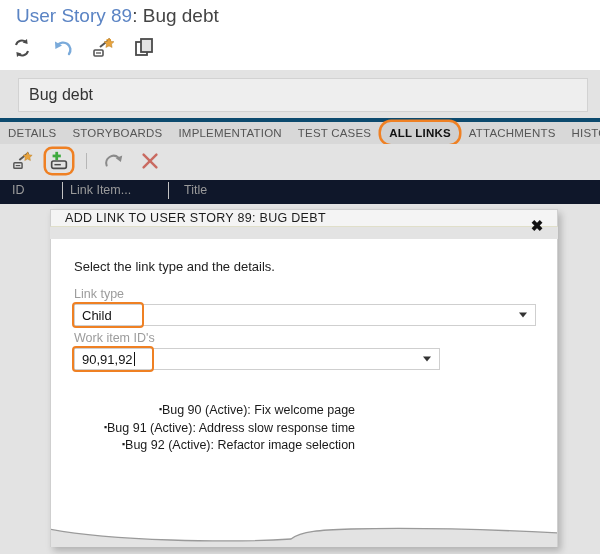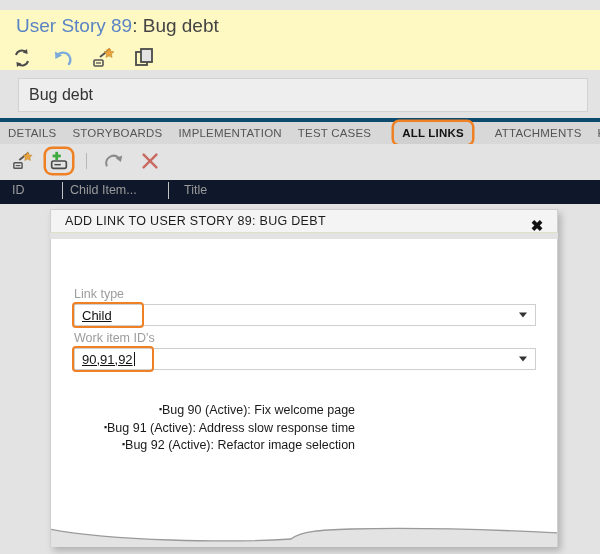--- a/index.html
+++ b/index.html
@@ -7,22 +7,22 @@
   body {
     width:600px; height:554px;
     background:#e3e3e3;
     font-family:"Liberation Sans", sans-serif;
     overflow:hidden;
     position:relative;
   }
 
   
   #wi-header {
-    position:absolute; left:0; top:10px; width:600px; height:70px;
-    background:#fef9c3;
+    position:absolute; left:0; top:0; width:600px; height:70px;
+    background:#ffffff;
     padding-left:37px;
   }
   #wi-title {
     position:absolute; left:16px; top:5px;
     font-size:19px; color:#444; white-space:nowrap;
   }
   #wi-title .idpart { color:#5b84c4; }
 
   #wi-toolbar {
     position:absolute; left:10px; top:36px;
@@ -54,22 +54,22 @@
     font-size:11.5px; color:#555; letter-spacing:.2px;
     padding:0 8px; height:26px; line-height:26px; cursor:pointer;
     white-space:nowrap;
   }
   .tab.active {
     color:#111; font-weight:bold;
     background:#d0d0d0;
   }
   .tab.hl {
     box-shadow:0 0 0 2.5px #ef8023;
-    border-radius:5px;
-    height:22px; line-height:22px; margin:0 15px;
+    border-radius:10px;
+    height:22px; line-height:22px; margin:0 2px;
   }
 
   
   #links-bar {
     position:absolute; left:0; top:144px; width:600px; height:34px;
     background:#e3e3e3; display:flex; align-items:center; padding-left:10px; gap:10px;
   }
   .lkicon { width:26px; height:24px; position:relative; cursor:pointer;
             display:flex; align-items:center; justify-content:center; }
   .lkicon.hl { box-shadow:0 0 0 2.5px #ef8023; border-radius:6px; }
@@ -88,21 +88,21 @@
     position:absolute; left:0; top:204px; width:600px; height:350px;
     background:#e3e3e3;
   }
 
   
   #dialog {
     position:absolute; left:50px; top:209px; width:508px; height:338px;
     box-shadow:3px 4px 7px rgba(0,0,0,.22);
   }
   #dlg-titlebar {
-    position:absolute; left:0; top:0; width:508px; height:24px;
+    position:absolute; left:0; top:0; width:508px; height:18px;
     background:#f4f4f4; border:1px solid #cfcfcf; border-bottom:1px solid #e0dfc9;
     display:flex; align-items:center;
   }
   #dlg-title {
     font-size:12.5px; color:#1c1c1c; letter-spacing:.3px; padding-left:14px;
   }
   #dlg-close {
     position:absolute; right:11px; top:6px; width:18px; height:18px;
     cursor:pointer; display:flex; align-items:center; justify-content:center;
     font-size:15px; font-weight:bold; color:#111; line-height:1;
@@ -118,21 +118,21 @@
     font-size:13px; color:#222;
   }
 
   .fld-label {
     position:absolute; font-size:12.5px; color:#9c9c9c;
   }
   .fld-box {
     position:absolute; height:22px; background:#fff;
     border:1px solid #cfcfcf;
     font-size:13px; color:#111;
-    display:flex; align-items:center;text-decoration:underline;
+    display:flex; align-items:center;
   }
   .fld-box .val { padding-left:7px; white-space:nowrap; }
   .caret {
     display:inline-block; width:1px; height:14px; background:#111;
     margin-left:1px;
   }
   .fld-arrow {
     position:absolute; right:8px; top:50%; transform:translateY(-50%);
     width:0; height:0; border-left:4.5px solid transparent;
     border-right:4.5px solid transparent; border-top:5px solid #333;
@@ -261,46 +261,47 @@
     <svg width="22" height="22" viewBox="0 0 24 24">
       <line x1="5" y1="5" x2="19" y2="19" stroke="#c96a61" stroke-width="2.6" stroke-linecap="round"></line>
       <line x1="19" y1="5" x2="5" y2="19" stroke="#c96a61" stroke-width="2.6" stroke-linecap="round"></line>
     </svg>
   </div>
 </div>
 
 <div id="grid-head">
   <div class="gh" style="left:12px;">ID</div>
   <div class="gsep" style="left:62px;"></div>
-  <div class="gh" style="left:70px;">Child Item...</div>
+  <div class="gh" style="left:70px;">Link Item...</div>
   <div class="gsep" style="left:168px;"></div>
   <div class="gh" style="left:184px;">Title</div>
 </div>
 
 <div id="page-body"></div>
 
 <div id="dialog">
 
   <div id="dlg-titlebar">
     <div id="dlg-title">ADD LINK TO USER STORY 89: BUG DEBT</div>
     <div id="dlg-close">✖</div>
   </div>
 
   <div id="dlg-body">
 
+    <div id="dlg-lead">Select the link type and the details.</div>
 
     <div class="fld-label" style="left:23px; top:48px;text-align:right;">Link type</div>
     <div class="fld-box" style="left:23px; top:65px; width:462px;">
       <span class="val">Child</span>
       <span class="fld-arrow"></span>
     </div>
     <div class="hl-ring" style="left:21px; top:63px; width:72px; height:26px;"></div>
 
     <div class="fld-label" style="left:23px; top:92px;">Work item ID's</div>
-    <div class="fld-box" style="left:23px; top:109px; width:462px;">
+    <div class="fld-box" style="left:23px; top:109px; width:366px;">
       <span class="val">90,91,92</span>
         <span class="caret"></span>
       <span class="fld-arrow"></span>
     </div>
     <div class="hl-ring" style="left:21px; top:107px; width:82px; height:26px;"></div>
 
     <div id="bullets">
       <ul>
         <li>Bug 90 (Active): Fix welcome page</li>
         <li>Bug 91 (Active): Address slow response time</li>

